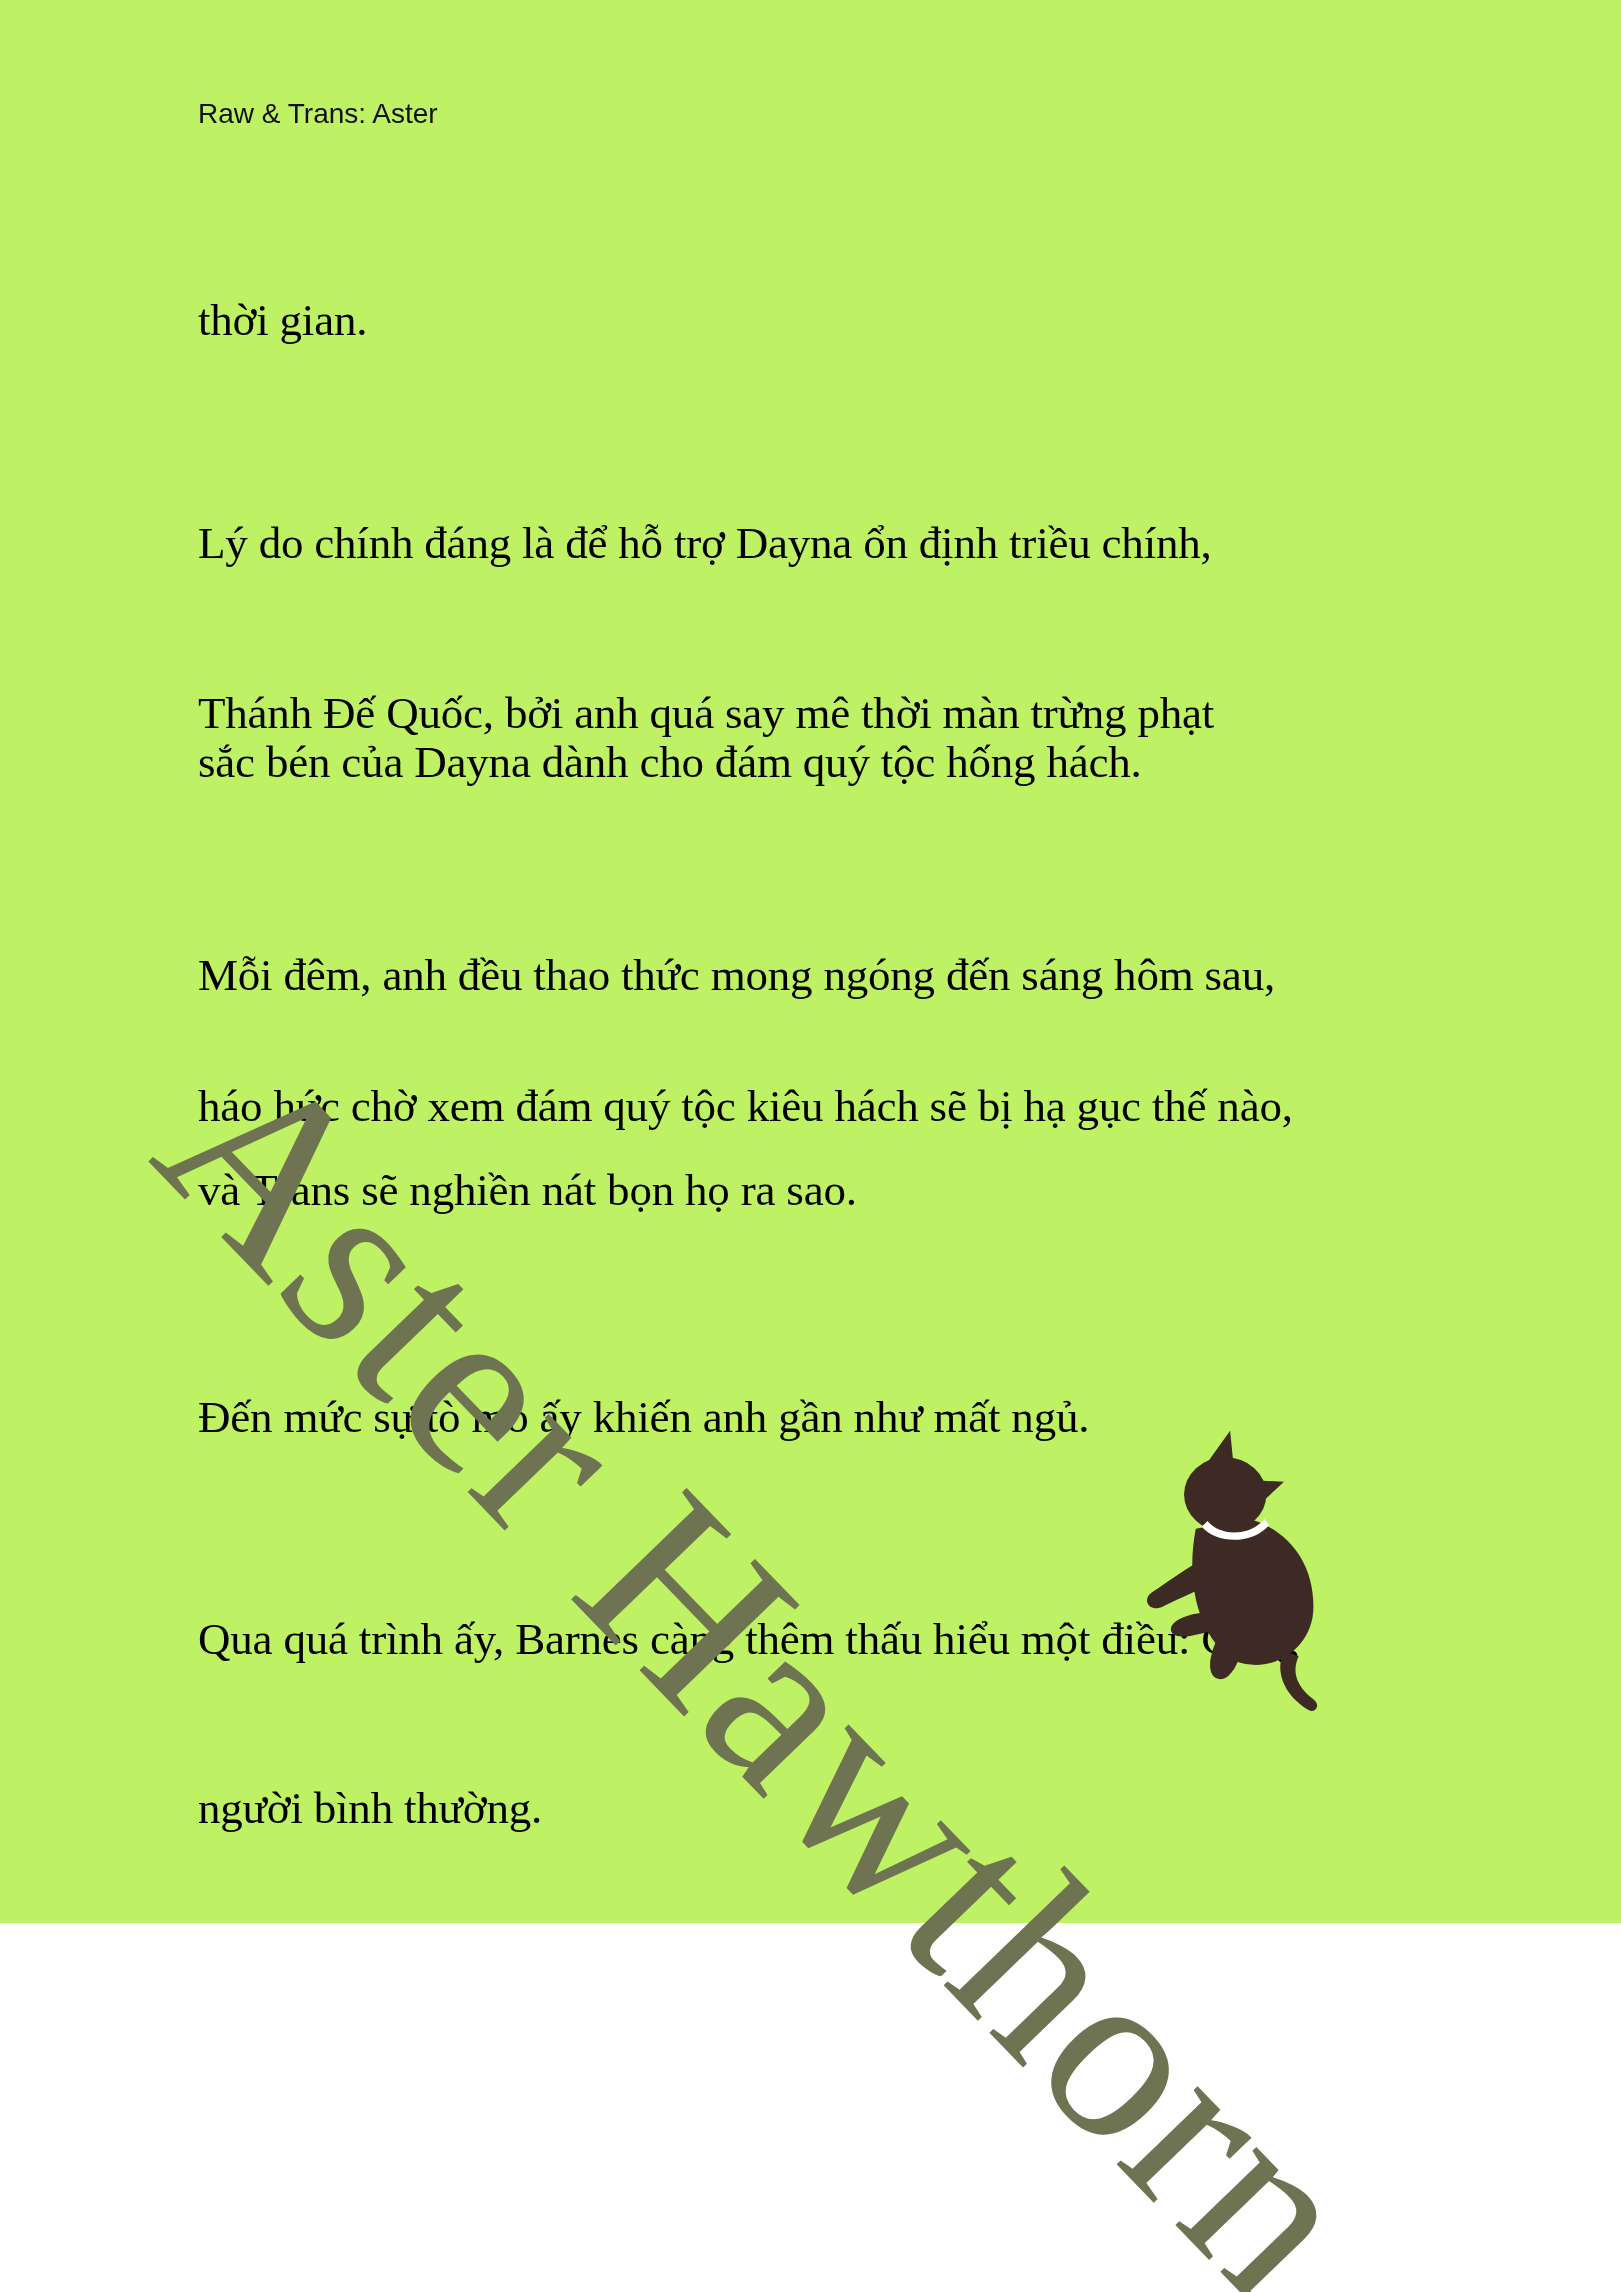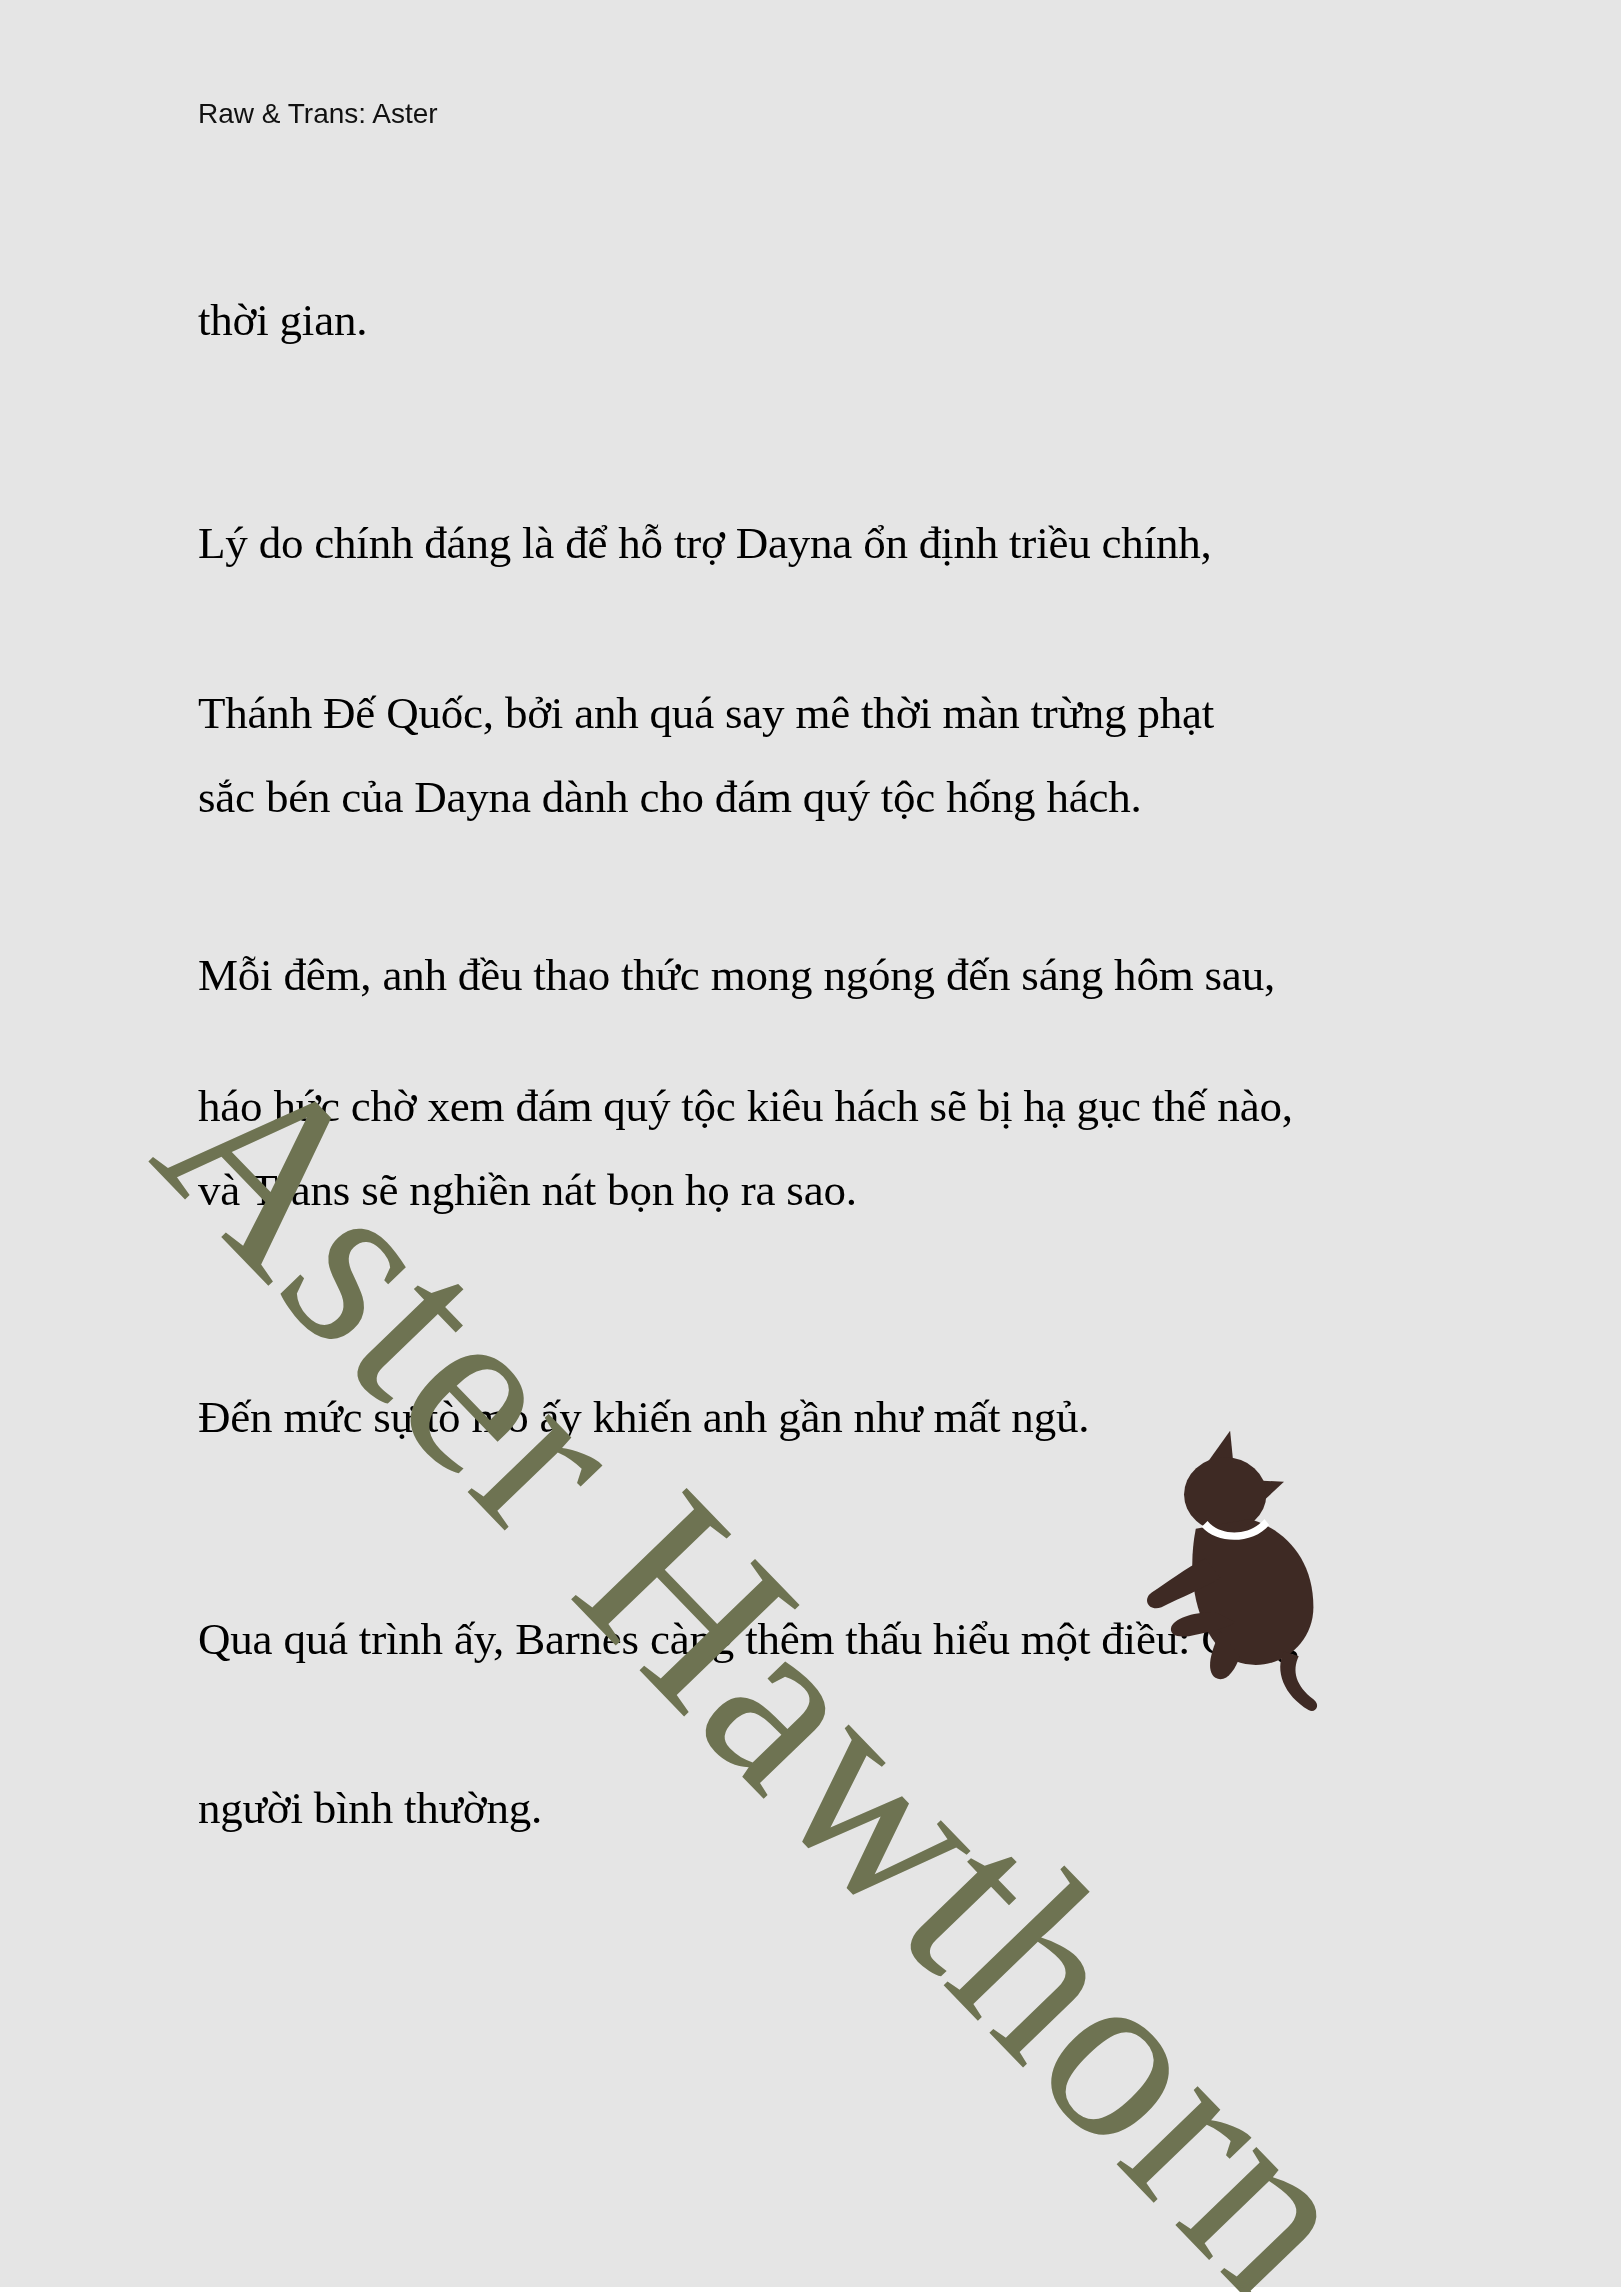--- a/index.html
+++ b/index.html
@@ -10,22 +10,22 @@
     body {
       width: 1621px;
       height: 2293px;
       position: relative;
       overflow: hidden;
     }
     .page {
       position: absolute;
       left: 0; top: 0;
       width: 1621px;
-      height: 2287px;
-      background: #e5e5e5;
+      height: 1923px;
+      background: #bef264;
     }
     .header {
       position: absolute;
       left: 198px;
       top: 98px;
       font-family: "Liberation Sans", sans-serif;
       font-size: 28px;
       color: #111111;
       white-space: nowrap;
     }
@@ -67,21 +67,21 @@
 <body>
 
 <div class="page">
 
   <div class="header">Raw &amp; Trans: Aster</div>
 
   <div class="line" style="top:298px">thời gian.</div>
 
   <div class="line" style="top:521px">Lý do chính đáng là để hỗ trợ Dayna ổn định triều chính,</div>
   <div class="line" style="top:691px">Thánh Đế Quốc, bởi anh quá say mê thời màn trừng phạt</div>
-  <div class="line" style="top:775px">sắc bén của Dayna dành cho đám quý tộc hống hách.</div>
+  <div class="line" style="top:740px">sắc bén của Dayna dành cho đám quý tộc hống hách.</div>
 
   <div class="line" style="top:953px">Mỗi đêm, anh đều thao thức mong ngóng đến sáng hôm sau,</div>
   <div class="line" style="top:1084px">háo hức chờ xem đám quý tộc kiêu hách sẽ bị hạ gục thế nào,</div>
   <div class="line" style="top:1168px">và Trans sẽ nghiền nát bọn họ ra sao.</div>
 
   <div class="line" style="top:1395px">Đến mức sự tò mò ấy khiến anh gần như mất ngủ.</div>
 
   <div class="line" style="top:1617px">Qua quá trình ấy, Barnes càng thêm thấu hiểu một điều: Công</div>
   <div class="line" style="top:1786px">người bình thường.</div>
 

